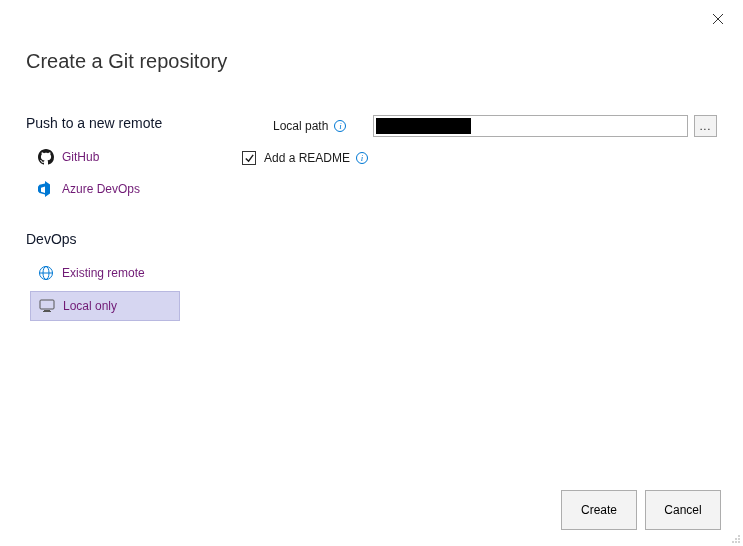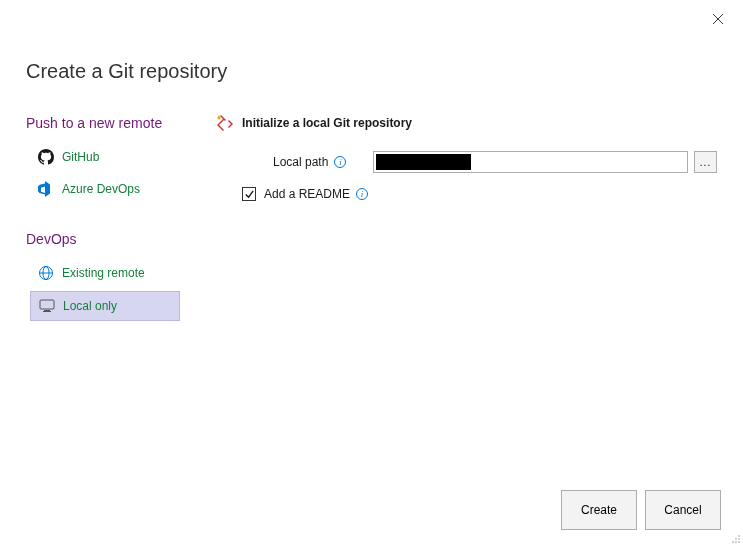--- a/index.html
+++ b/index.html
@@ -20,42 +20,42 @@
       width: 14px;
       height: 14px;
       cursor: pointer;
       display: flex;
       align-items: center;
       justify-content: center;
     }
     .close-btn svg { width: 12px; height: 12px; }
     .page-title {
       position: absolute;
-      top: 60px;
+      top: 50px;
       left: 26px;
       font-size: 20px;
       font-weight: 400;
       color: #333;
     }
     .content {
       position: absolute;
       top: 115px;
       left: 26px;
       right: 26px;
       bottom: 60px;
       display: flex;
     }
     .sidebar {
       width: 180px;
       flex-shrink: 0;
     }
     .section-header {
       font-size: 14px;
       font-weight: 400;
-      color: #701a75;
+      color: #0f172a;
       margin-bottom: 12px;
       margin-top: 0;
     }
     .section-header.other { margin-top: 28px; }
     .nav-item {
       display: flex;
       align-items: center;
       gap: 8px;
       padding: 6px 8px;
       margin-left: 4px;
@@ -69,21 +69,21 @@
       border: 1px solid #b8b8e0;
     }
     .nav-item .icon {
       width: 16px;
       height: 16px;
       display: flex;
       align-items: center;
       justify-content: center;
       flex-shrink: 0;
     }
-    .nav-item .label { font-size: 12px; color: #15803d; }
+    .nav-item .label { font-size: 12px; color: #701a75; }
     .main-panel {
       flex: 1;
       padding-left: 10px;
     }
     .panel-header {
       display: flex;
       align-items: flex-start;
       gap: 8px;
       margin-bottom: 18px;
     }
@@ -266,30 +266,20 @@
             <rect x="1" y="2" width="14" height="9" rx="1" fill="none" stroke="#555" stroke-width="1"></rect>
             <rect x="5" y="12" width="6" height="1" fill="#555"></rect>
             <rect x="4" y="13" width="8" height="1" fill="#555"></rect>
           </svg>
       </span>
       <span class="label">Local only</span>
     </div>
   </div>
 
   <div class="main-panel">
-    <div class="panel-header">
-      <span class="icon">
-        <svg viewBox="0 0 18 18">
-            <path fill="#d13438" d="M17 9l-4-4-1 1 3 3-3 3 1 1 4-4zm-8-5L5 0 4 1l3 3-6 6 6 6 1-1-5-5 5-5 1 1 1-1-1-1z"></path>
-            <circle cx="3" cy="3" r="1.5" fill="#e8ab00"></circle>
-            <path d="M3 0l.5 1.5L5 2l-1.5.5L3 4l-.5-1.5L1 2l1.5-.5z" fill="#e8ab00"></path>
-          </svg>
-      </span>
-      <span class="title">Initialize a local Git repository</span>
-    </div>
 
     <div class="field-row">
       <div class="field-label">
         <span>Local path</span>
         <span class="info-icon">i</span>
       </div>
       <div class="path-input-wrapper">
         <input type="text" class="path-input" value="" style="">
         <div class="redacted-overlay"></div>
       </div>

